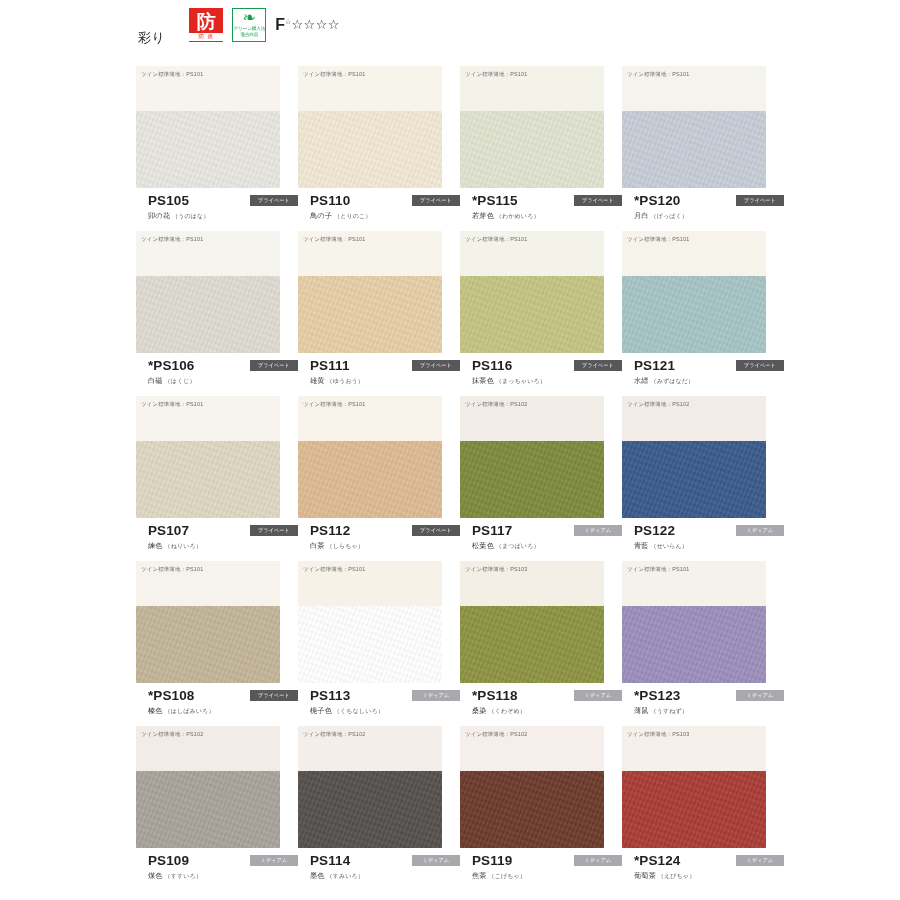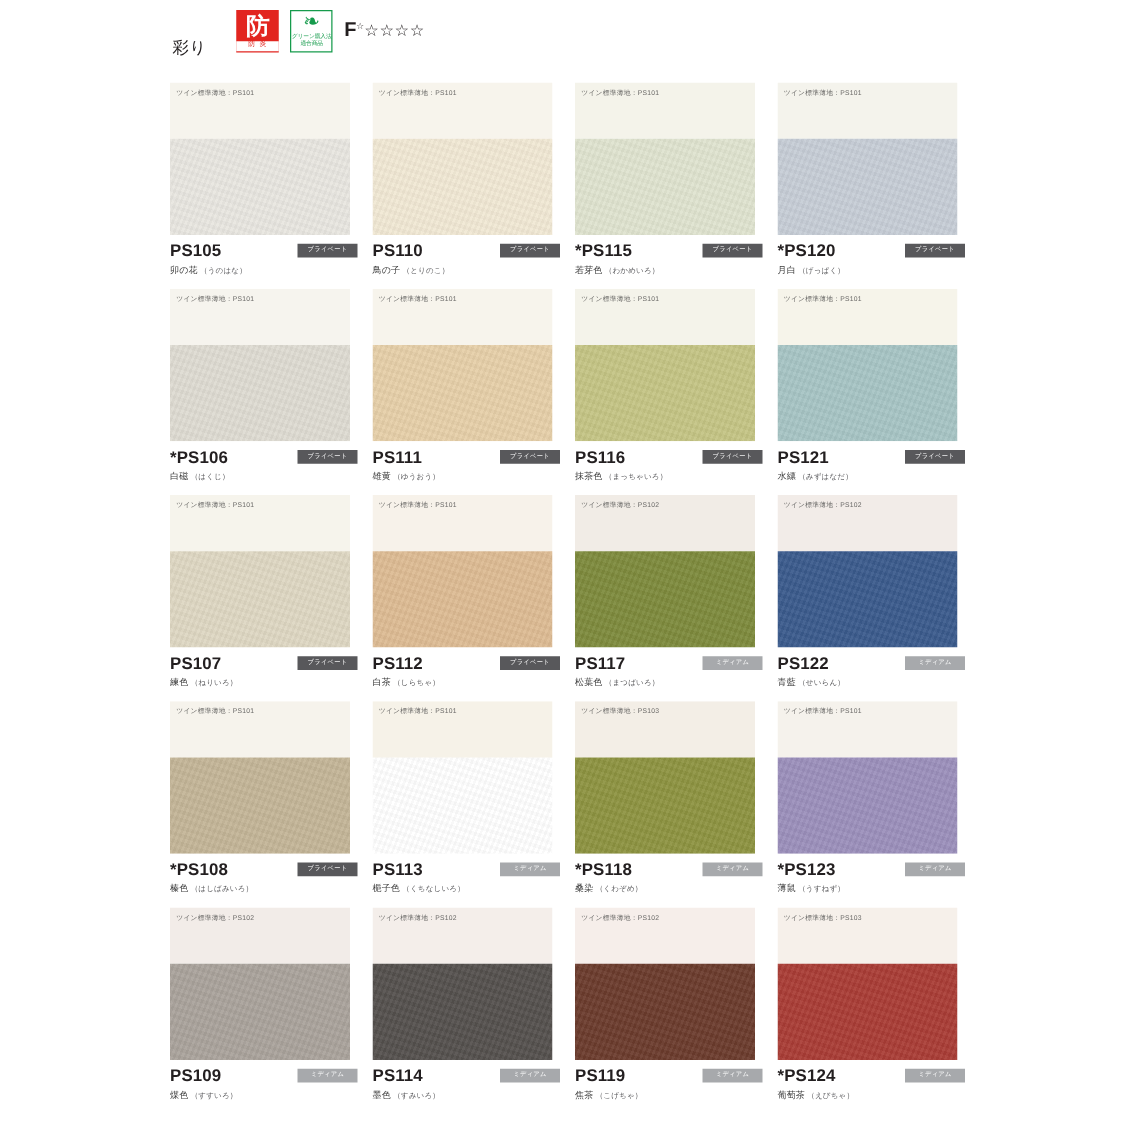--- a/index.html
+++ b/index.html
@@ -66,21 +66,21 @@
     font-size: 4.6px; color: #6b6a68; letter-spacing: .15px; white-space: nowrap;
     transform: scale(1.18); transform-origin: left top;
   }
   .color {
     position: absolute; left: 0; right: 0; top: 45px; bottom: 0;
     background-image:
       repeating-linear-gradient(112deg, rgba(255,255,255,.045) 0 2px, rgba(0,0,0,.028) 2px 4px),
       repeating-linear-gradient(18deg, rgba(255,255,255,.030) 0 3px, rgba(0,0,0,.018) 3px 6px);
   }
 
-  .caption { position: absolute; left: 0; top: 126px; width: 150px; }
+  .caption { position: absolute; left: 12px; top: 126px; width: 150px; }
   .cap-row { display: flex; align-items: center; justify-content: space-between; height: 16px; }
   .code { font-size: 13.5px; font-weight: bold; color: #231f20; letter-spacing: .1px; white-space: nowrap; }
   .tag {
     font-size: 5px; color: #ffffff; padding: 2px 0; width: 48px; text-align: center;
     letter-spacing: .2px; white-space: nowrap; line-height: 7px;
   }
   .tag.private { background: #58585b; }
   .tag.medium  { background: #a7a9ac; }
   .jpname { font-size: 7.2px; color: #3b3b3b; margin-top: 3px; letter-spacing: .15px; white-space: nowrap; }
   .jpname .kana { font-size: 6px; color: #58585b; }

